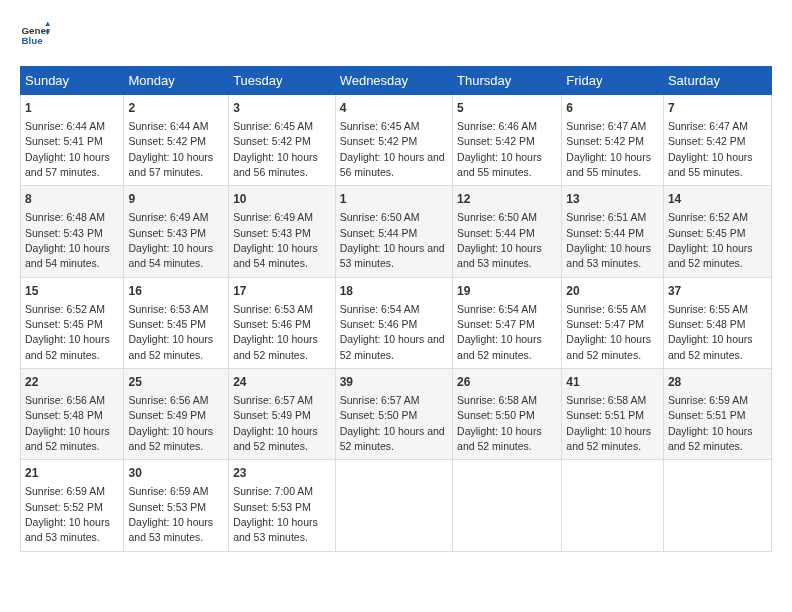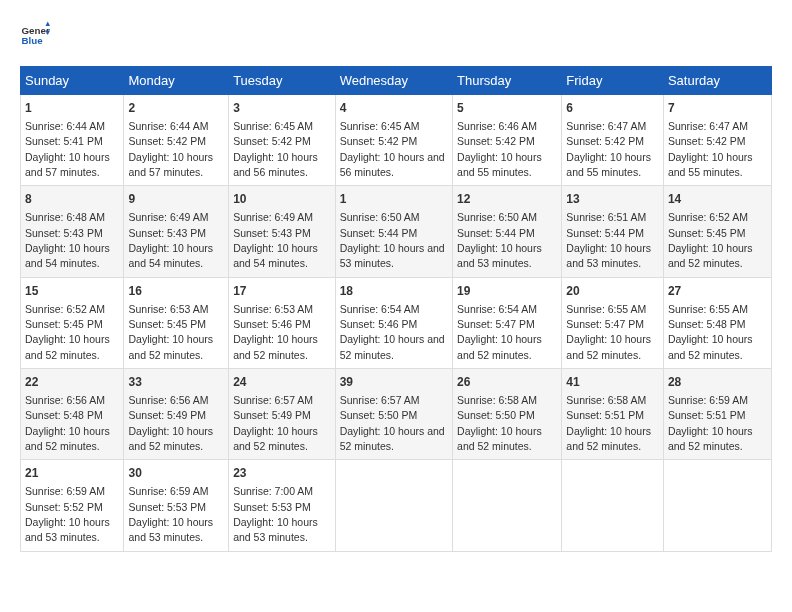--- a/index.html
+++ b/index.html
@@ -130,25 +130,25 @@
         <td><span class="day-num">13</span><span class="cell-content">Sunrise: 6:51 AM</span><br><span class="cell-content">Sunset: 5:44 PM</span><br><span class="cell-content">Daylight: 10 hours and 53 minutes.</span></td>
         <td><span class="day-num">14</span><span class="cell-content">Sunrise: 6:52 AM</span><br><span class="cell-content">Sunset: 5:45 PM</span><br><span class="cell-content">Daylight: 10 hours and 52 minutes.</span></td>
       </tr>
       <tr>
         <td><span class="day-num">15</span><span class="cell-content">Sunrise: 6:52 AM</span><br><span class="cell-content">Sunset: 5:45 PM</span><br><span class="cell-content">Daylight: 10 hours and 52 minutes.</span></td>
         <td><span class="day-num">16</span><span class="cell-content">Sunrise: 6:53 AM</span><br><span class="cell-content">Sunset: 5:45 PM</span><br><span class="cell-content">Daylight: 10 hours and 52 minutes.</span></td>
         <td><span class="day-num">17</span><span class="cell-content">Sunrise: 6:53 AM</span><br><span class="cell-content">Sunset: 5:46 PM</span><br><span class="cell-content">Daylight: 10 hours and 52 minutes.</span></td>
         <td><span class="day-num">18</span><span class="cell-content">Sunrise: 6:54 AM</span><br><span class="cell-content">Sunset: 5:46 PM</span><br><span class="cell-content">Daylight: 10 hours and 52 minutes.</span></td>
         <td><span class="day-num">19</span><span class="cell-content">Sunrise: 6:54 AM</span><br><span class="cell-content">Sunset: 5:47 PM</span><br><span class="cell-content">Daylight: 10 hours and 52 minutes.</span></td>
         <td><span class="day-num">20</span><span class="cell-content">Sunrise: 6:55 AM</span><br><span class="cell-content">Sunset: 5:47 PM</span><br><span class="cell-content">Daylight: 10 hours and 52 minutes.</span></td>
-        <td><span class="day-num">27</span><span class="cell-content">Sunrise: 6:55 AM</span><br><span class="cell-content">Sunset: 5:48 PM</span><br><span class="cell-content">Daylight: 10 hours and 52 minutes.</span></td>
+        <td><span class="day-num">37</span><span class="cell-content">Sunrise: 6:55 AM</span><br><span class="cell-content">Sunset: 5:48 PM</span><br><span class="cell-content">Daylight: 10 hours and 52 minutes.</span></td>
       </tr>
       <tr>
         <td><span class="day-num">22</span><span class="cell-content">Sunrise: 6:56 AM</span><br><span class="cell-content">Sunset: 5:48 PM</span><br><span class="cell-content">Daylight: 10 hours and 52 minutes.</span></td>
-        <td><span class="day-num">33</span><span class="cell-content">Sunrise: 6:56 AM</span><br><span class="cell-content">Sunset: 5:49 PM</span><br><span class="cell-content">Daylight: 10 hours and 52 minutes.</span></td>
+        <td><span class="day-num">25</span><span class="cell-content">Sunrise: 6:56 AM</span><br><span class="cell-content">Sunset: 5:49 PM</span><br><span class="cell-content">Daylight: 10 hours and 52 minutes.</span></td>
         <td><span class="day-num">24</span><span class="cell-content">Sunrise: 6:57 AM</span><br><span class="cell-content">Sunset: 5:49 PM</span><br><span class="cell-content">Daylight: 10 hours and 52 minutes.</span></td>
         <td><span class="day-num">39</span><span class="cell-content">Sunrise: 6:57 AM</span><br><span class="cell-content">Sunset: 5:50 PM</span><br><span class="cell-content">Daylight: 10 hours and 52 minutes.</span></td>
         <td><span class="day-num">26</span><span class="cell-content">Sunrise: 6:58 AM</span><br><span class="cell-content">Sunset: 5:50 PM</span><br><span class="cell-content">Daylight: 10 hours and 52 minutes.</span></td>
         <td><span class="day-num">41</span><span class="cell-content">Sunrise: 6:58 AM</span><br><span class="cell-content">Sunset: 5:51 PM</span><br><span class="cell-content">Daylight: 10 hours and 52 minutes.</span></td>
         <td><span class="day-num">28</span><span class="cell-content">Sunrise: 6:59 AM</span><br><span class="cell-content">Sunset: 5:51 PM</span><br><span class="cell-content">Daylight: 10 hours and 52 minutes.</span></td>
       </tr>
       <tr>
         <td><span class="day-num">21</span><span class="cell-content">Sunrise: 6:59 AM</span><br><span class="cell-content">Sunset: 5:52 PM</span><br><span class="cell-content">Daylight: 10 hours and 53 minutes.</span></td>
         <td><span class="day-num">30</span><span class="cell-content">Sunrise: 6:59 AM</span><br><span class="cell-content">Sunset: 5:53 PM</span><br><span class="cell-content">Daylight: 10 hours and 53 minutes.</span></td>
         <td><span class="day-num">23</span><span class="cell-content">Sunrise: 7:00 AM</span><br><span class="cell-content">Sunset: 5:53 PM</span><br><span class="cell-content">Daylight: 10 hours and 53 minutes.</span></td>

